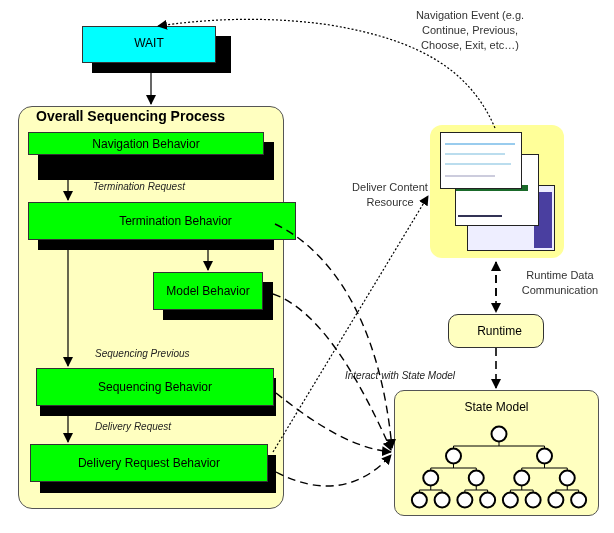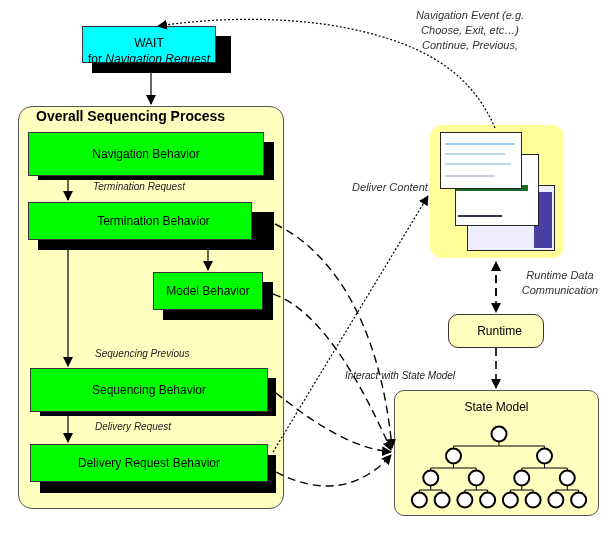--- a/index.html
+++ b/index.html
@@ -5,57 +5,56 @@
   html, body { margin:0; padding:0; background:#ffffff; }
   body { width:614px; height:533px; position:relative; overflow:hidden;
          font-family:"Liberation Sans", sans-serif; color:#000; }
   .abs { position:absolute; }
   .shadow { position:absolute; background:#000; }
   .green { position:absolute; background:#00ff00; border:1px solid #333;
            box-sizing:border-box; display:flex; align-items:center; justify-content:center;
            font-size:12px; }
   .panel { position:absolute; background:#ffffc0; border:1.5px solid #555; border-radius:14px; box-sizing:border-box; }
   .label-it { position:absolute; font-style:italic; font-size:10px; color:#222; }
-  .label-it2 { position:absolute; font-style:italic; font-size:11px; color:#333; text-align:center; line-height:15px; }
+  .label-it2 { position:absolute; font-size:11px; color:#333; text-align:center; line-height:15px; }
   svg.overlay { position:absolute; left:0; top:0; pointer-events:none; }
   .page { position:absolute; background:#fff; border:1.5px solid #222; box-sizing:border-box; overflow:hidden; }
 </style>
 </head>
 <body>
 
 <div class="shadow" style="left:92px;top:36px;width:139px;height:37px;"></div>
 <div class="abs" style="left:82px;top:26px;width:134px;height:37px;background:#00ffff;border:1px solid #333;box-sizing:border-box;text-align:center;font-size:12px;line-height:16px;padding-top:8px;">
   <div>WAIT</div>
-  <div><span>for </span><i>Navigation Request</i></div>
 </div>
 
 <div class="label-it2" style="left:395px;top:8px;width:150px;">
   <div>Navigation Event (e.g.</div>
+  <div>Continue, Previous,</div>
   <div>Choose, Exit, etc…)</div>
-  <div>Continue, Previous,</div>
 </div>
 
 <div class="panel" style="left:18px;top:106px;width:266px;height:403px;"></div>
 <div class="abs" style="left:36px;top:108px;font-size:14px;font-weight:bold;">Overall Sequencing Process</div>
 
 <div class="shadow" style="left:38px;top:142px;width:236px;height:38px;"></div>
-<div class="green" style="left:28px;top:132px;width:236px;height:44px;">Navigation Behavior</div>
+<div class="green" style="left:28px;top:132px;width:236px;height:23px;">Navigation Behavior</div>
 
 <div class="label-it" style="left:93px;top:181px;">Termination Request</div>
 
 <div class="shadow" style="left:38px;top:212px;width:236px;height:38px;"></div>
-<div class="green" style="left:28px;top:202px;width:224px;height:38px;padding-left:27px;">Termination Behavior</div>
+<div class="green" style="left:28px;top:202px;width:268px;height:38px;padding-left:27px;">Termination Behavior</div>
 
 <div class="shadow" style="left:163px;top:282px;width:110px;height:38px;"></div>
 <div class="green" style="left:153px;top:272px;width:110px;height:38px;">Model Behavior</div>
 
 <div class="label-it" style="left:95px;top:348px;">Sequencing Previous</div>
 
 <div class="shadow" style="left:40px;top:378px;width:236px;height:38px;"></div>
-<div class="green" style="left:30px;top:368px;width:238px;height:44px;">Sequencing Behavior</div>
+<div class="green" style="left:36px;top:368px;width:238px;height:38px;">Sequencing Behavior</div>
 
 <div class="label-it" style="left:95px;top:421px;">Delivery Request</div>
 
 <div class="shadow" style="left:40px;top:455px;width:236px;height:38px;"></div>
 <div class="green" style="left:30px;top:444px;width:238px;height:38px;">Delivery Request Behavior</div>
 
 <div class="abs" style="left:430px;top:125px;width:134px;height:133px;background:#ffff99;border-radius:12px;"></div>
 <div class="page" style="left:467px;top:185px;width:88px;height:66px;background:#eef;">
   <div style="position:absolute;right:2px;top:6px;width:18px;height:56px;background:#4a3fa0;"></div>
 </div>
@@ -65,20 +64,21 @@
 </div>
 <div class="page" style="left:440px;top:132px;width:82px;height:57px;">
   <div style="position:absolute;left:4px;top:10px;width:70px;height:2px;background:#9ce;"></div>
   <div style="position:absolute;left:4px;top:20px;width:60px;height:2px;background:#bde;"></div>
   <div style="position:absolute;left:4px;top:30px;width:66px;height:2px;background:#bde;"></div>
   <div style="position:absolute;left:4px;top:42px;width:50px;height:2px;background:#ccd;"></div>
 </div>
 
 <div class="label-it2" style="left:340px;top:180px;width:100px;">
   <div>Deliver Content</div>
+  <div>Resource</div>
 </div>
 <div class="label-it2" style="left:510px;top:268px;width:100px;">
   <div>Runtime Data</div>
   <div>Communication</div>
 </div>
 
 <div class="abs" style="left:448px;top:314px;width:96px;height:34px;background:#ffffc0;border:1.5px solid #333;border-radius:10px;box-sizing:border-box;display:flex;align-items:center;justify-content:center;font-size:12px;padding-left:7px;">Runtime</div>
 
 <div class="label-it" style="left:345px;top:370px;font-size:10px;text-align:center;">Interact with State Model</div>
 

